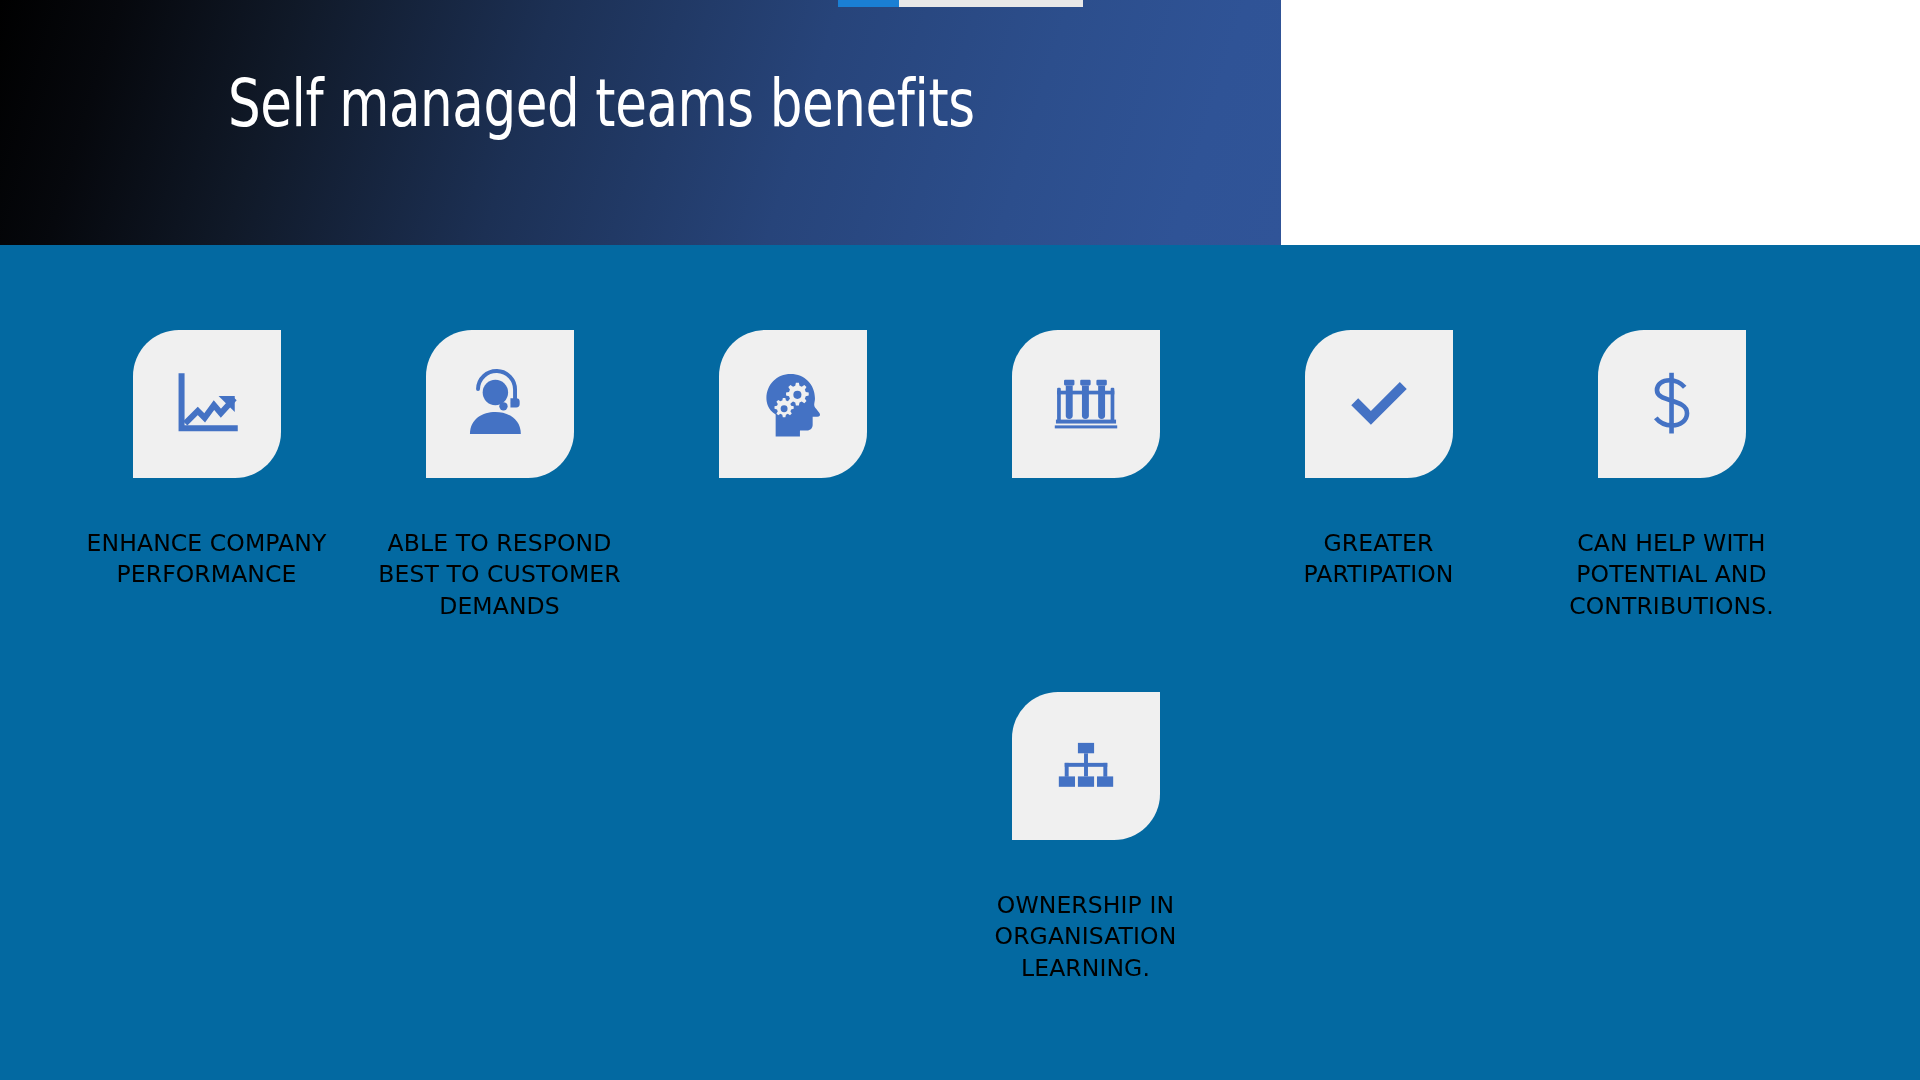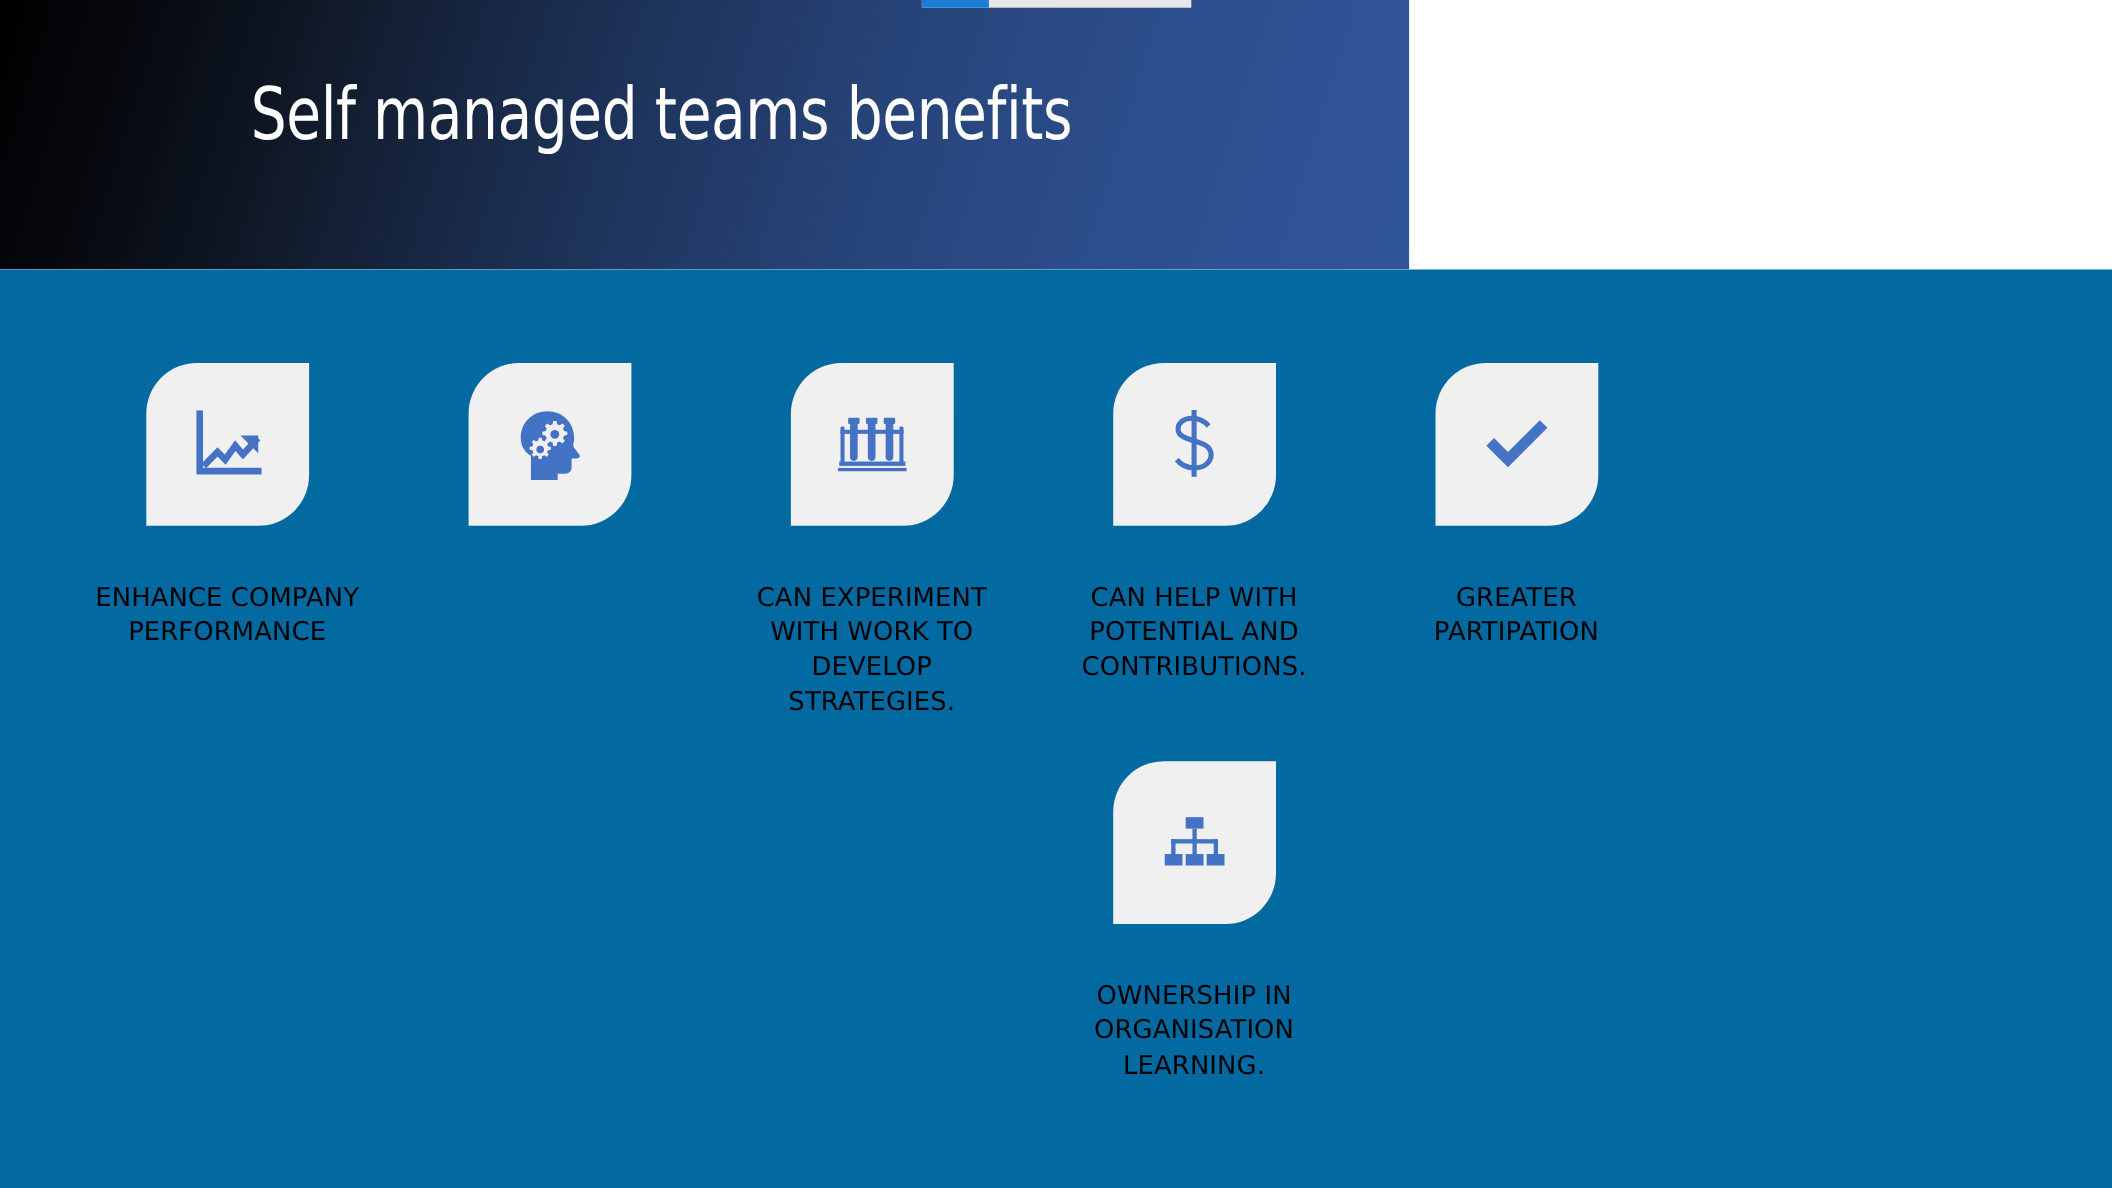--- a/index.html
+++ b/index.html
@@ -194,20 +194,40 @@
                 <path d="M15 47 L24 38 L30 44 L38 33 L44 40 L54 29" stroke-linejoin="miter"></path>
               </g>
               <path d="M42 25 L56 25 L56 39 Z" fill="#4472c4"></path>
             </svg>
           </span>
         </div>
         <div class="benefit-label">ENHANCE COMPANY
 PERFORMANCE</div>
       </div>
 
+      <div class="benefit">
+        <div class="tile">
+          <span>
+            <svg width="74" height="74" viewBox="0 0 64 64" aria-hidden="true">
+              <g fill="#4472c4">
+                <circle cx="28" cy="22" r="11"></circle>
+                <path d="M6 58 C6 45 17 39 28 39 C39 39 50 45 50 58 Z"></path>
+              </g>
+              <g fill="none" stroke="#4472c4" stroke-width="3.4" stroke-linecap="round">
+                <path d="M13 19 A16 16 0 0 1 45 20 L45 28"></path>
+              </g>
+              <path d="M41 27 h5 a3 3 0 0 1 3 3 v2 a3 3 0 0 1 -3 3 h-5 z" fill="#4472c4"></path>
+              <circle cx="35" cy="34" r="3.6" fill="#4472c4"></circle>
+            </svg>
+          </span>
+        </div>
+        <div class="benefit-label">ABLE TO RESPOND
+BEST TO CUSTOMER
+DEMANDS</div>
+      </div>
 
       <div class="benefit">
         <div class="tile">
           <span>
             <svg width="74" height="74" viewBox="0 0 64 64" aria-hidden="true">
               <path d="M30 6 C42 6 51 15 51 27 C51 31 49 33 52 36 L55 40 C56 42 55 43 53 43 L49 43 L49 50 C49 53 47 55 44 55 L38 55 L38 60 L17 60 L17 41 C10 37 9 30 9 27 C9 15 18 6 30 6 Z" fill="#4472c4"></path>
               <g fill="#f0f0f0">
                 <path d="M34.5 13.6 l2.6 0 l.55 2.6 a7.4 7.4 0 0 1 1.9 .8 l2.25 -1.45 l1.85 1.85 l-1.45 2.25 a7.4 7.4 0 0 1 .8 1.9 l2.6 .55 l0 2.6 l-2.6 .55 a7.4 7.4 0 0 1 -.8 1.9 l1.45 2.25 l-1.85 1.85 l-2.25 -1.45 a7.4 7.4 0 0 1 -1.9 .8 l-.55 2.6 l-2.6 0 l-.55 -2.6 a7.4 7.4 0 0 1 -1.9 -.8 l-2.25 1.45 l-1.85 -1.85 l1.45 -2.25 a7.4 7.4 0 0 1 -.8 -1.9 l-2.6 -.55 l0 -2.6 l2.6 -.55 a7.4 7.4 0 0 1 .8 -1.9 l-1.45 -2.25 l1.85 -1.85 l2.25 1.45 a7.4 7.4 0 0 1 1.9 -.8 Z"></path>
                 <circle cx="35.8" cy="24.1" r="3.5" fill="#4472c4"></circle>
                 <path d="M23.2 26.8 l2.2 0 l.47 2.2 a6.3 6.3 0 0 1 1.62 .68 l1.9 -1.23 l1.56 1.56 l-1.23 1.9 a6.3 6.3 0 0 1 .68 1.62 l2.2 .47 l0 2.2 l-2.2 .47 a6.3 6.3 0 0 1 -.68 1.62 l1.23 1.9 l-1.56 1.56 l-1.9 -1.23 a6.3 6.3 0 0 1 -1.62 .68 l-.47 2.2 l-2.2 0 l-.47 -2.2 a6.3 6.3 0 0 1 -1.62 -.68 l-1.9 1.23 l-1.56 -1.56 l1.23 -1.9 a6.3 6.3 0 0 1 -.68 -1.62 l-2.2 -.47 l0 -2.2 l2.2 -.47 a6.3 6.3 0 0 1 .68 -1.62 l-1.23 -1.9 l1.56 -1.56 l1.9 1.23 a6.3 6.3 0 0 1 1.62 -.68 Z"></path>
@@ -231,50 +251,47 @@
                 <path d="M42.5 16 h6 v26 a3 3 0 0 1 -6 0 Z"></path>
                 <rect x="7" y="18" width="3.2" height="30" rx="1"></rect>
                 <rect x="53.3" y="18" width="3.2" height="30" rx="1"></rect>
                 <rect x="7" y="20.5" width="49.5" height="3.2"></rect>
                 <rect x="6" y="45.5" width="52" height="3.4"></rect>
                 <rect x="5" y="50.5" width="54" height="2.6"></rect>
               </g>
             </svg>
           </span>
         </div>
-        <div class="benefit-label">CAN EXPERIMENT
-WITH WORK TO
-DEVELOP STRATEGIES.</div>
+      </div>
+
+      <div class="benefit">
+        <div class="tile">
+          <span>
+            <svg width="74" height="74" viewBox="0 0 64 64" aria-hidden="true">
+              <path d="M8 33 L14 27 L25 38 L50 13 L56 19 L25 50 Z" fill="#4472c4"></path>
+            </svg>
+          </span>
+        </div>
+        <div class="benefit-label">GREATER PARTIPATION</div>
       </div>
 
       <div class="benefit">
         <div class="tile">
           <span>
             <svg width="74" height="74" viewBox="0 0 64 64" aria-hidden="true">
               <g fill="none" stroke="#4472c4" stroke-width="4" stroke-linecap="butt">
                 <path d="M43 17.5 C39 13 34.5 11.5 30 11.5 C23.5 11.5 19 15 19 20 C19 31 45 27 45 40 C45 46 39.5 50.5 32 50.5 C26.5 50.5 21.5 48.5 18 44"></path>
                 <path d="M31.6 5 L31.6 57.5"></path>
               </g>
             </svg>
           </span>
         </div>
         <div class="benefit-label">CAN HELP WITH
 POTENTIAL AND
 CONTRIBUTIONS.</div>
-      </div>
-
-      <div class="benefit">
-        <div class="tile">
-          <span>
-            <svg width="74" height="74" viewBox="0 0 64 64" aria-hidden="true">
-              <path d="M8 33 L14 27 L25 38 L50 13 L56 19 L25 50 Z" fill="#4472c4"></path>
-            </svg>
-          </span>
-        </div>
-        <div class="benefit-label">GREATER PARTIPATION</div>
       </div>
 
     </div>
 
     <div class="row" id="row-bottom">
 
       <div class="benefit">
         <div class="tile">
           <span>
             <svg width="74" height="74" viewBox="0 0 64 64" aria-hidden="true">

